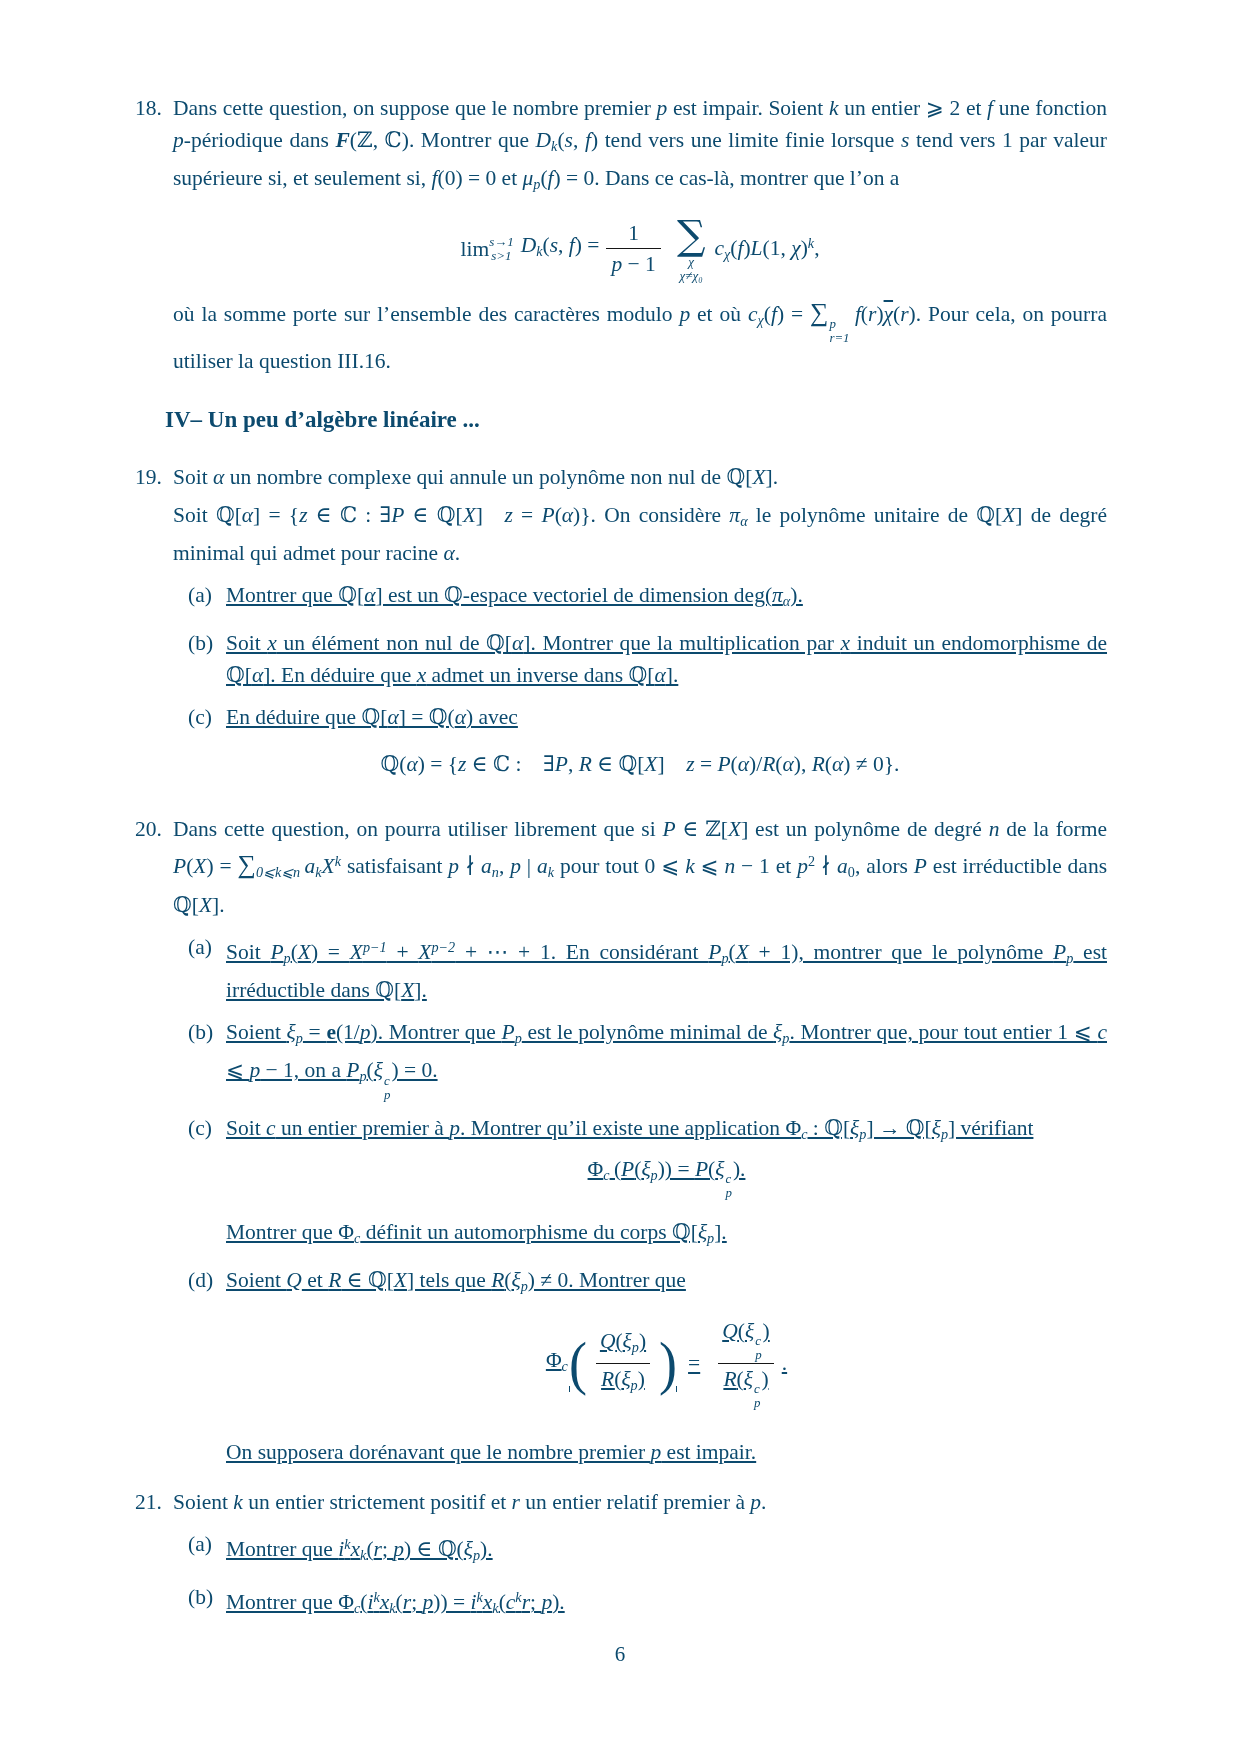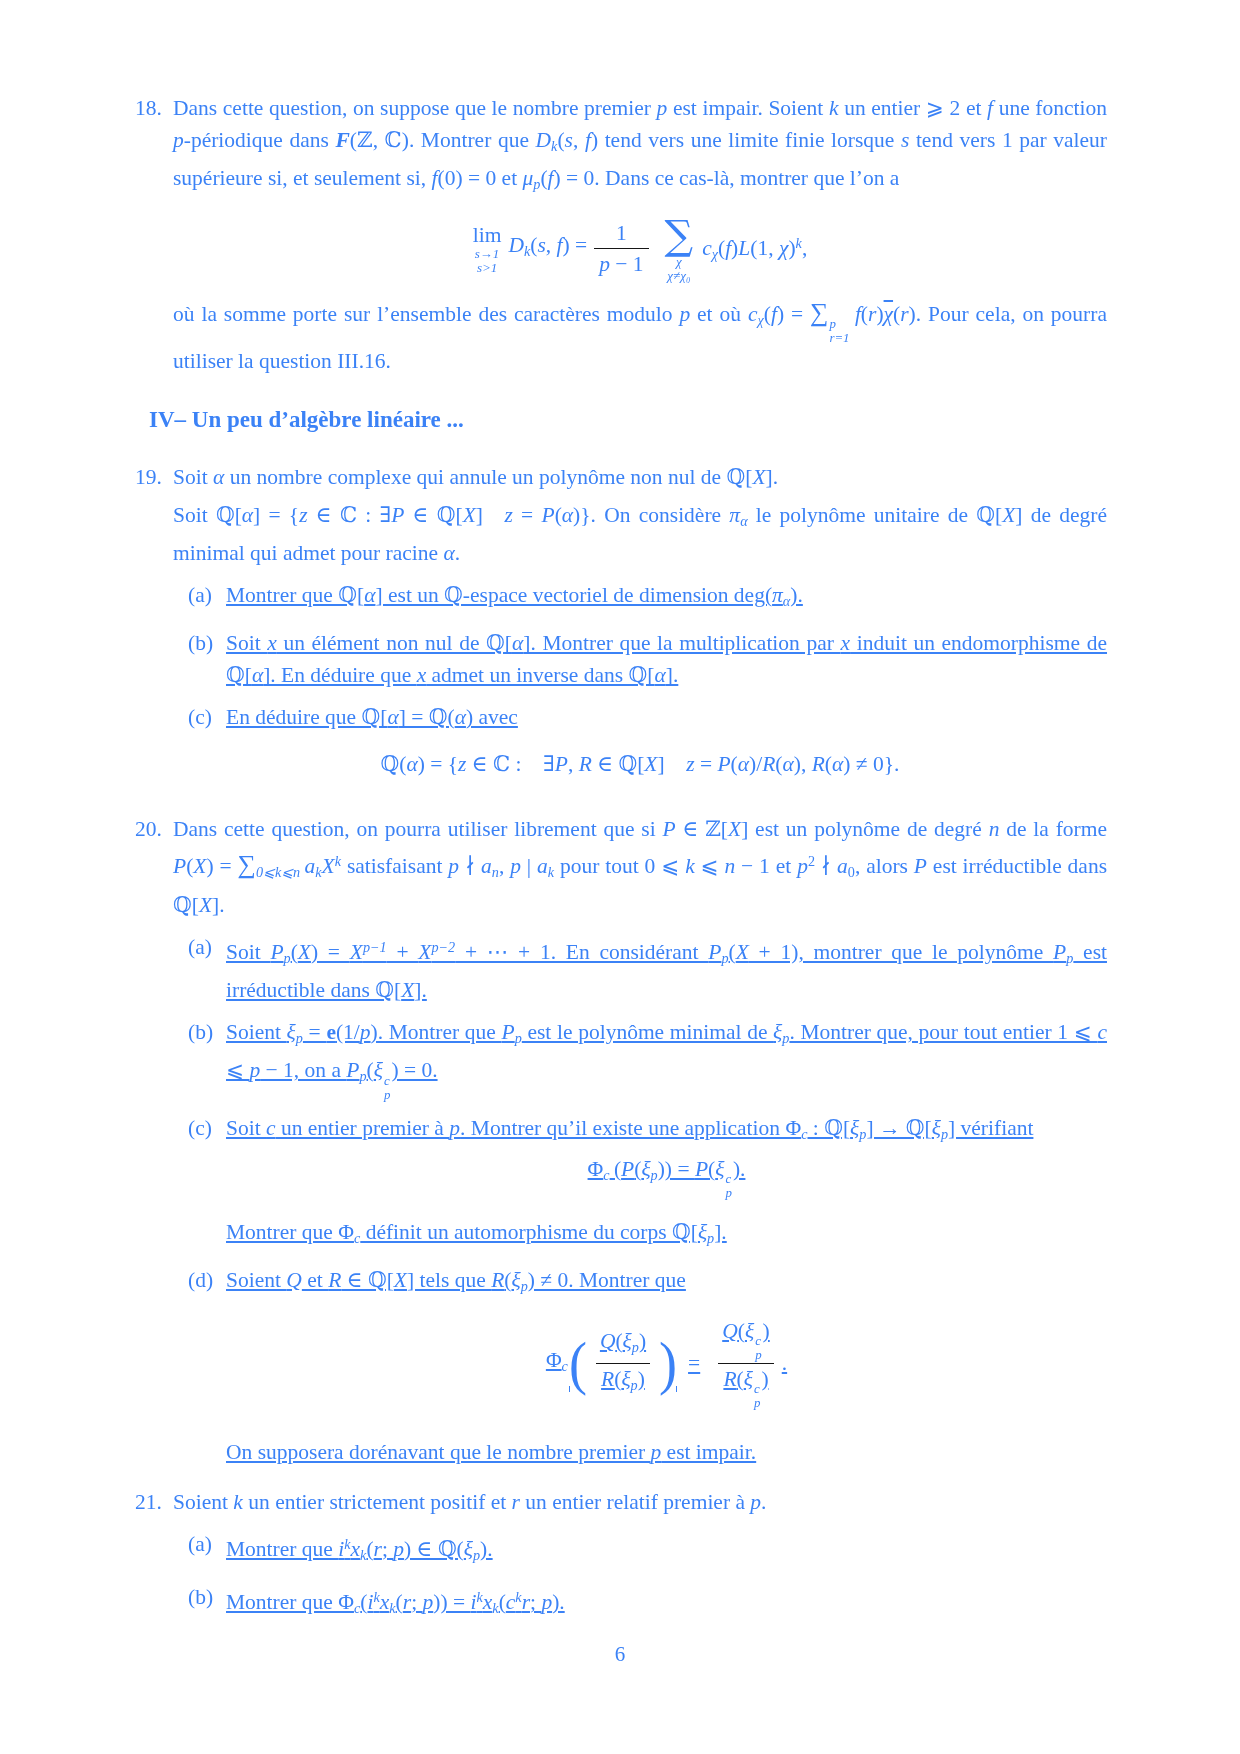--- a/index.html
+++ b/index.html
@@ -1,47 +1,47 @@
 <!DOCTYPE html>
 <html><head>
 <meta charset="utf-8">
 <style>
   html,body{margin:0;padding:0;background:#ffffff;}
   .page{position:relative;width:1240px;height:1754px;background:#ffffff;overflow:hidden;
-        font-family:"Liberation Serif","DejaVu Serif",serif;font-size:21.5px;color:#3b82f6;
+        font-family:"Liberation Serif","DejaVu Serif",serif;font-size:21.5px;color:#0c4a6e;
         line-height:32px;}
   .content{position:absolute;left:135px;top:92px;width:972px;}
   .item{display:flex;margin-top:18px;}
   .item.first{margin-top:0;}
   .inum{flex:0 0 38px;}
   .ibody{flex:1;min-width:0;}
   .para{margin:0;text-align:justify;}
   .para + .para{margin-top:3px;}
   .subitem{display:flex;margin:10px 0 0 15px;}
   .slabel{flex:0 0 38px;}
   .sbody{flex:1;min-width:0;text-align:justify;text-decoration:underline;}
-  .heading{margin:28px 0 26px 14px;font-size:23px;font-weight:bold;line-height:30px;}
+  .heading{margin:28px 0 26px 30px;font-size:23px;font-weight:bold;line-height:30px;}
   .center-eq{text-align:center;margin:15px 0;}
   .indent-para{margin-left:53px;margin-top:16px;text-decoration:underline;}
   .after-eq{margin-top:14px;}
   
   .i,.math-i{font-style:italic;}
   .b,.math-b{font-weight:bold;}
   .cal,.math-cal{font-style:italic;font-weight:600;}
   .sub,.math-sub{font-size:66%;vertical-align:-0.3em;}
   .sup,.math-sup{font-size:66%;vertical-align:0.5em;}
   .isub,.math-isub{font-size:66%;vertical-align:-0.3em;font-style:italic;}
   .isup,.math-isup{font-size:66%;vertical-align:0.5em;font-style:italic;}
   .iov,.math-iov{font-style:italic;text-decoration:overline;}
   .big,.math-big{font-size:120%;}
   .stk{display:inline-flex;flex-direction:column;align-items:flex-start;font-size:60%;
        font-style:italic;line-height:1.1;vertical-align:-0.55em;margin:0 1px;}
   
   .dformula{display:flex;justify-content:center;align-items:center;margin:14px 0 10px;}
-  .limblk{display:inline-flex;flex-direction:column;align-items:center;margin-right:7px;}
+  .limblk{display:inline-flex;flex-direction:row;align-items:center;margin-right:7px;}
   .limword{line-height:24px;}
   .underlines{display:flex;flex-direction:column;align-items:center;font-size:13px;
               font-style:italic;line-height:14px;}
   .frac{display:inline-flex;flex-direction:column;align-items:center;margin:0 7px;}
   .fnum,.fden{padding:0 5px;line-height:30px;text-align:center;}
   .fden{border-top:1.5px solid #161616;}
   .sumblk{display:inline-flex;flex-direction:column;align-items:center;margin:0 9px;}
   .sum{font-size:40px;line-height:40px;font-family:"DejaVu Serif",serif;}
   .bigp{font-size:60px;line-height:1;font-weight:400;transform:scaleX(0.9);}
   .eq{margin:0 10px;}

